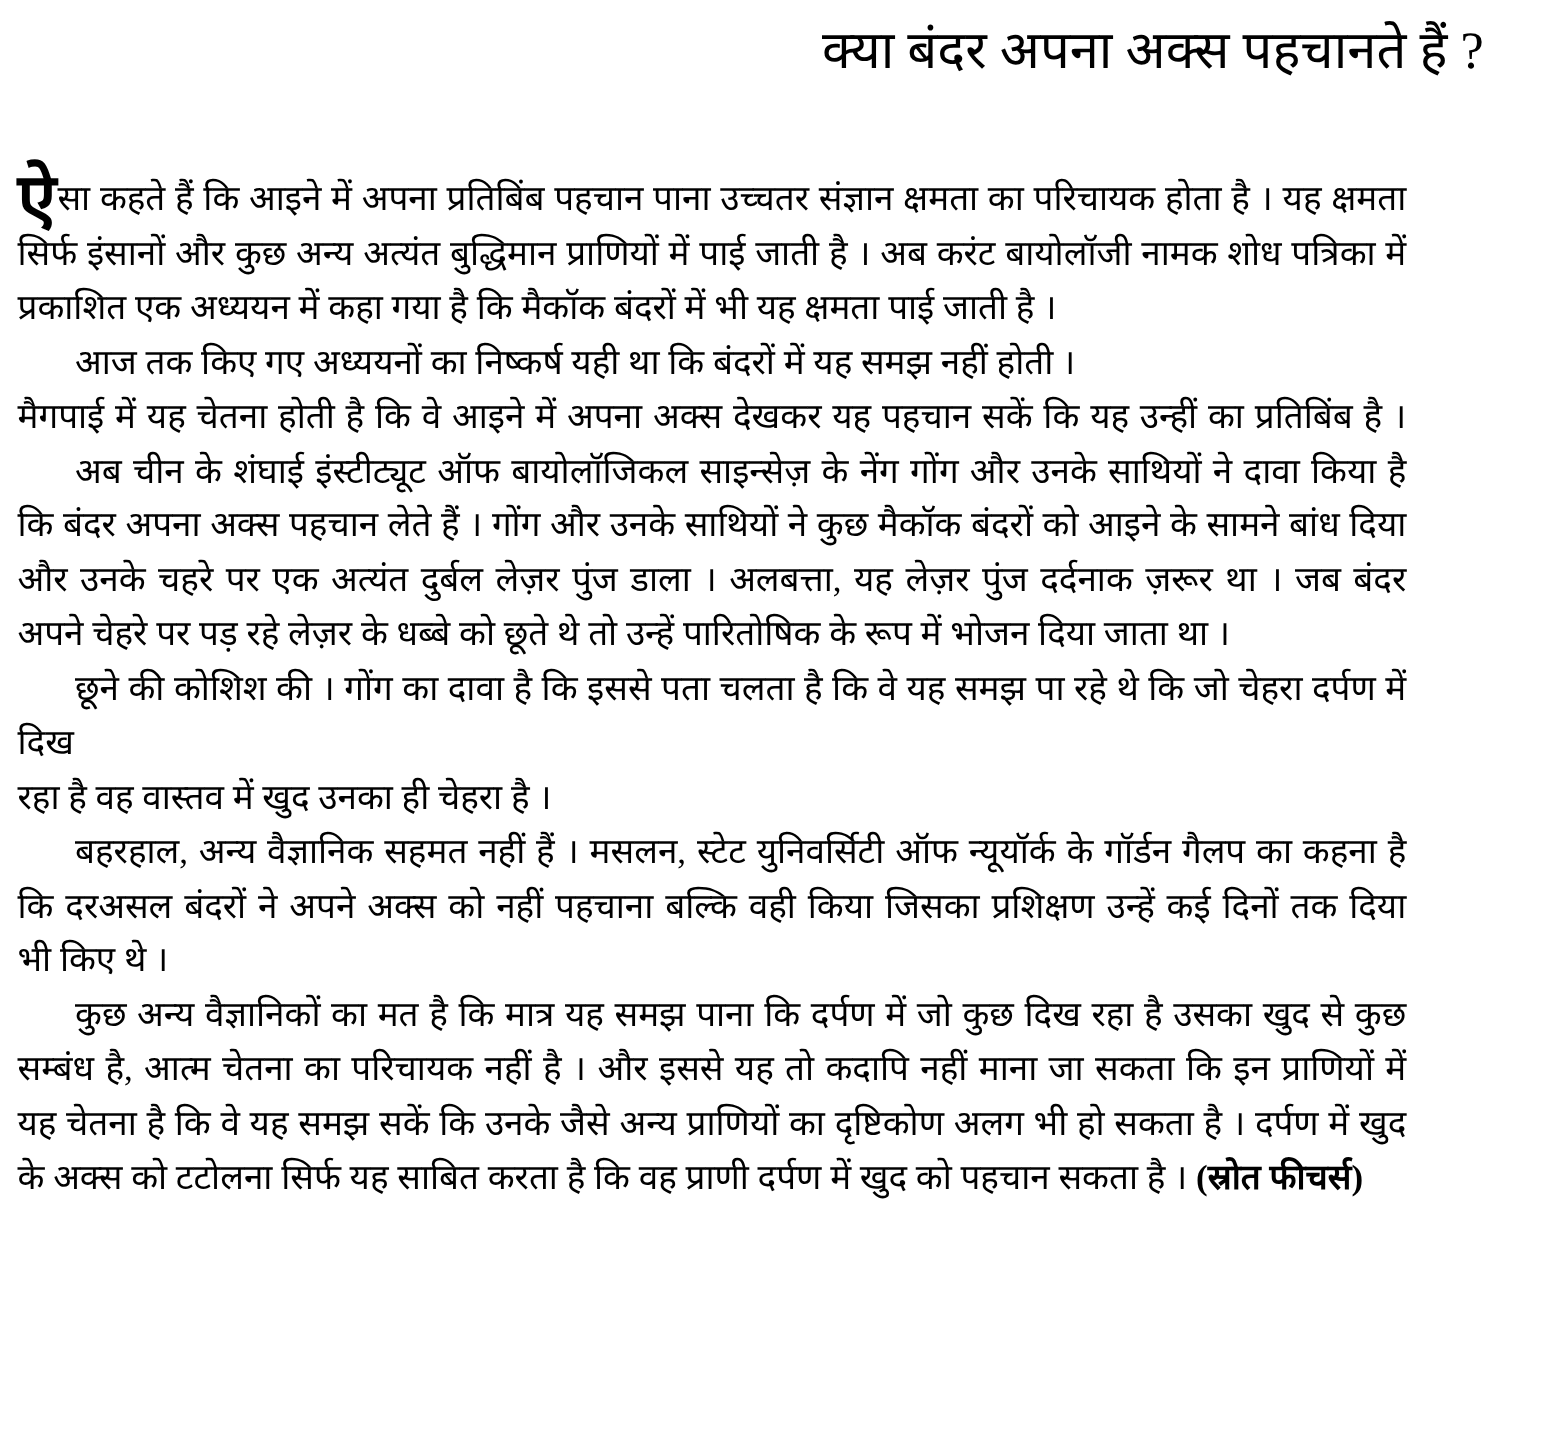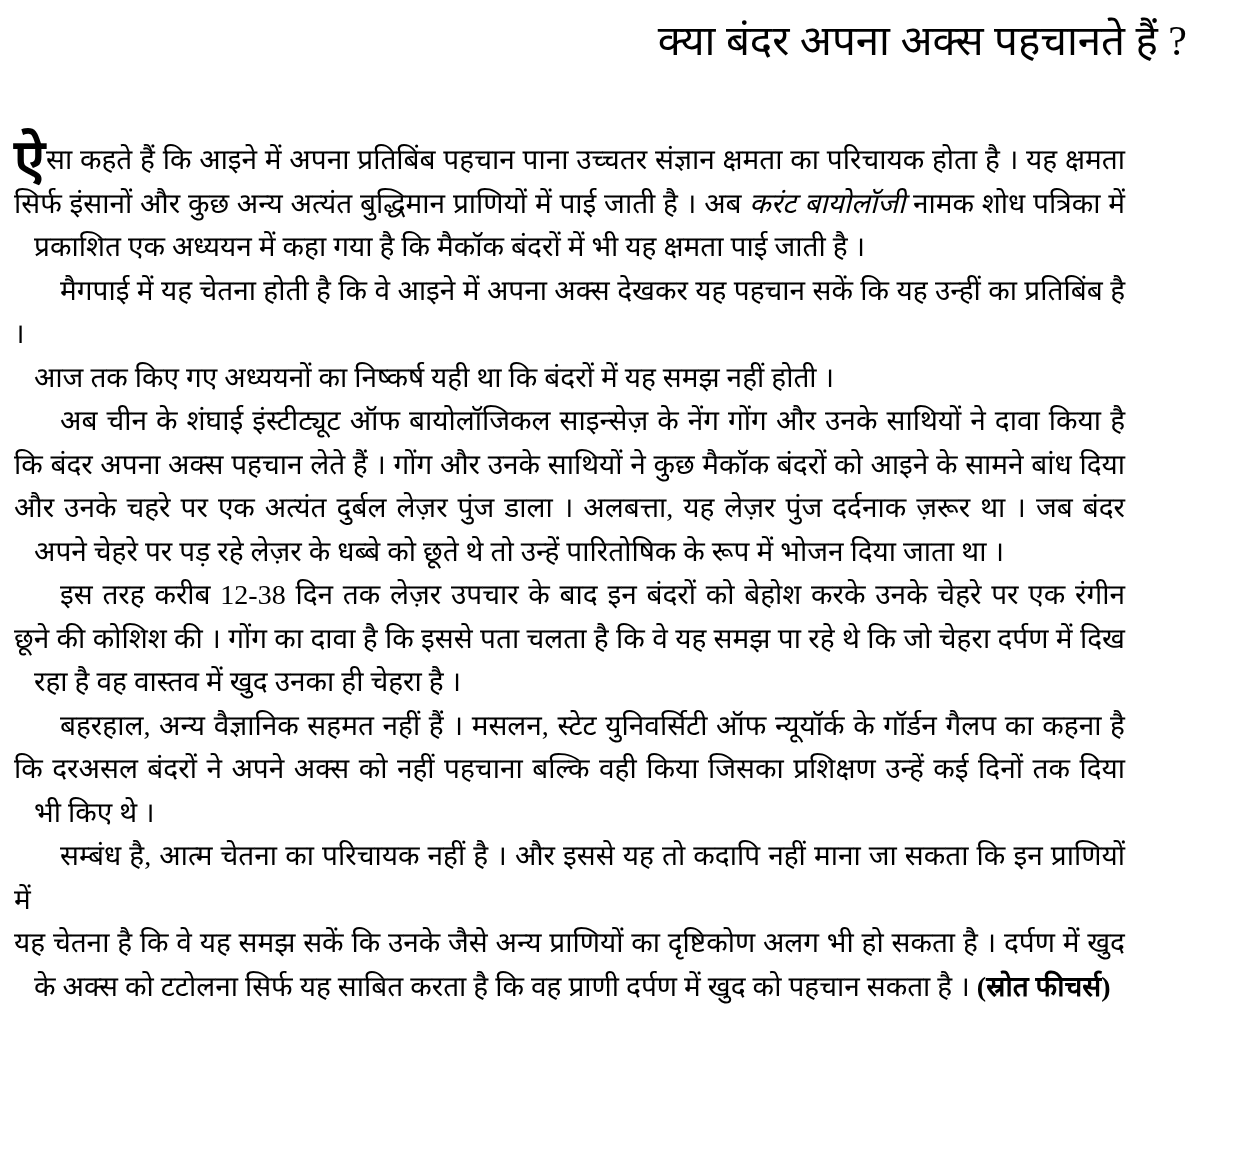--- a/index.html
+++ b/index.html
@@ -28,23 +28,23 @@
   }
   .para { margin: 0; }
   .para.indent .line:first-child { text-indent: 46px; }
   .line {
     font-size: 28px;
     line-height: 43.5px;
     text-align: justify;
     text-align-last: justify;
     overflow: visible;
   }
-  .line.last { text-align-last: left; margin-left: 20px; }
+  .line.last { text-align-last: left; }
   .seg-normal { }
-  .seg-italic { font-style: italic; }
+  .seg-italic { }
   .seg-bold-italic { font-weight: bold; }
   .seg-drop-cap {
     font-weight: bold;
     font-size: 56px;
     line-height: 0;
     vertical-align: -10px;
     padding-right: 1px;
   }
 </style>
 </head>
@@ -52,38 +52,38 @@
 
 <div class="page" style="background: rgb(255, 255, 255); color: rgb(0, 0, 0);">
   <h1 class="title">क्या बंदर अपना अक्स पहचानते हैं ?</h1>
   <div class="article" id="article">
       <div class="para">
         <div class="line" style=""><span class="seg-drop-cap">ऐ</span><span class="seg-normal">सा कहते हैं कि आइने में अपना प्रतिबिंब पहचान पाना उच्चतर संज्ञान क्षमता का परिचायक होता है । यह क्षमता</span></div>
         <div class="line" style=""><span class="seg-normal">सिर्फ इंसानों और कुछ अन्य अत्यंत बुद्धिमान प्राणियों में पाई जाती है । अब </span><span class="seg-italic">करंट बायोलॉजी</span><span class="seg-normal"> नामक शोध पत्रिका में</span></div>
         <div class="line last" style=""><span class="seg-normal">प्रकाशित एक अध्ययन में कहा गया है कि मैकॉक बंदरों में भी यह क्षमता पाई जाती है ।</span></div>
       </div>
       <div class="para indent">
+        <div class="line last" style=""><span class="seg-normal">आज तक किए गए अध्ययनों का निष्कर्ष यही था कि बंदरों में यह समझ नहीं होती ।</span></div>
         <div class="line" style=""><span class="seg-normal">मैगपाई में यह चेतना होती है कि वे आइने में अपना अक्स देखकर यह पहचान सकें कि यह उन्हीं का प्रतिबिंब है ।</span></div>
-        <div class="line last" style=""><span class="seg-normal">आज तक किए गए अध्ययनों का निष्कर्ष यही था कि बंदरों में यह समझ नहीं होती ।</span></div>
       </div>
       <div class="para indent">
         <div class="line" style=""><span class="seg-normal">अब चीन के शंघाई इंस्टीट्यूट ऑफ बायोलॉजिकल साइन्सेज़ के नेंग गोंग और उनके साथियों ने दावा किया है</span></div>
         <div class="line" style=""><span class="seg-normal">कि बंदर अपना अक्स पहचान लेते हैं । गोंग और उनके साथियों ने कुछ मैकॉक बंदरों को आइने के सामने बांध दिया</span></div>
         <div class="line" style=""><span class="seg-normal">और उनके चहरे पर एक अत्यंत दुर्बल लेज़र पुंज डाला । अलबत्ता, यह लेज़र पुंज दर्दनाक ज़रूर था । जब बंदर</span></div>
         <div class="line last" style=""><span class="seg-normal">अपने चेहरे पर पड़ रहे लेज़र के धब्बे को छूते थे तो उन्हें पारितोषिक के रूप में भोजन दिया जाता था ।</span></div>
       </div>
       <div class="para indent">
-        <div class="line" style=""><span class="seg-normal">इस तरह करीब 12-38 दिन तक लेज़र उपचार के बाद इन बंदरों को बेहोश करके उनके चेहरे पर एक रंगीन</span></div>
         <div class="line" style=""><span class="seg-normal">छूने की कोशिश की । गोंग का दावा है कि इससे पता चलता है कि वे यह समझ पा रहे थे कि जो चेहरा दर्पण में दिख</span></div>
         <div class="line last" style=""><span class="seg-normal">रहा है वह वास्तव में खुद उनका ही चेहरा है ।</span></div>
       </div>
       <div class="para indent">
         <div class="line" style=""><span class="seg-normal">बहरहाल, अन्य वैज्ञानिक सहमत नहीं हैं । मसलन, स्टेट युनिवर्सिटी ऑफ न्यूयॉर्क के गॉर्डन गैलप का कहना है</span></div>
         <div class="line" style=""><span class="seg-normal">कि दरअसल बंदरों ने अपने अक्स को नहीं पहचाना बल्कि वही किया जिसका प्रशिक्षण उन्हें कई दिनों तक दिया</span></div>
         <div class="line last" style=""><span class="seg-normal">भी किए थे ।</span></div>
       </div>
       <div class="para indent">
+        <div class="line" style=""><span class="seg-normal">कुछ अन्य वैज्ञानिकों का मत है कि मात्र यह समझ पाना कि दर्पण में जो कुछ दिख रहा है उसका खुद से कुछ</span></div>
         <div class="line" style=""><span class="seg-normal">सम्बंध है, आत्म चेतना का परिचायक नहीं है । और इससे यह तो कदापि नहीं माना जा सकता कि इन प्राणियों में</span></div>
         <div class="line" style=""><span class="seg-normal">यह चेतना है कि वे यह समझ सकें कि उनके जैसे अन्य प्राणियों का दृष्टिकोण अलग भी हो सकता है । दर्पण में खुद</span></div>
         <div class="line last" style=""><span class="seg-normal">के अक्स को टटोलना सिर्फ यह साबित करता है कि वह प्राणी दर्पण में खुद को पहचान सकता है । </span><span class="seg-bold-italic">(स्रोत फीचर्स)</span></div>
       </div>
     </div>
 </div>
 
 </body></html>

